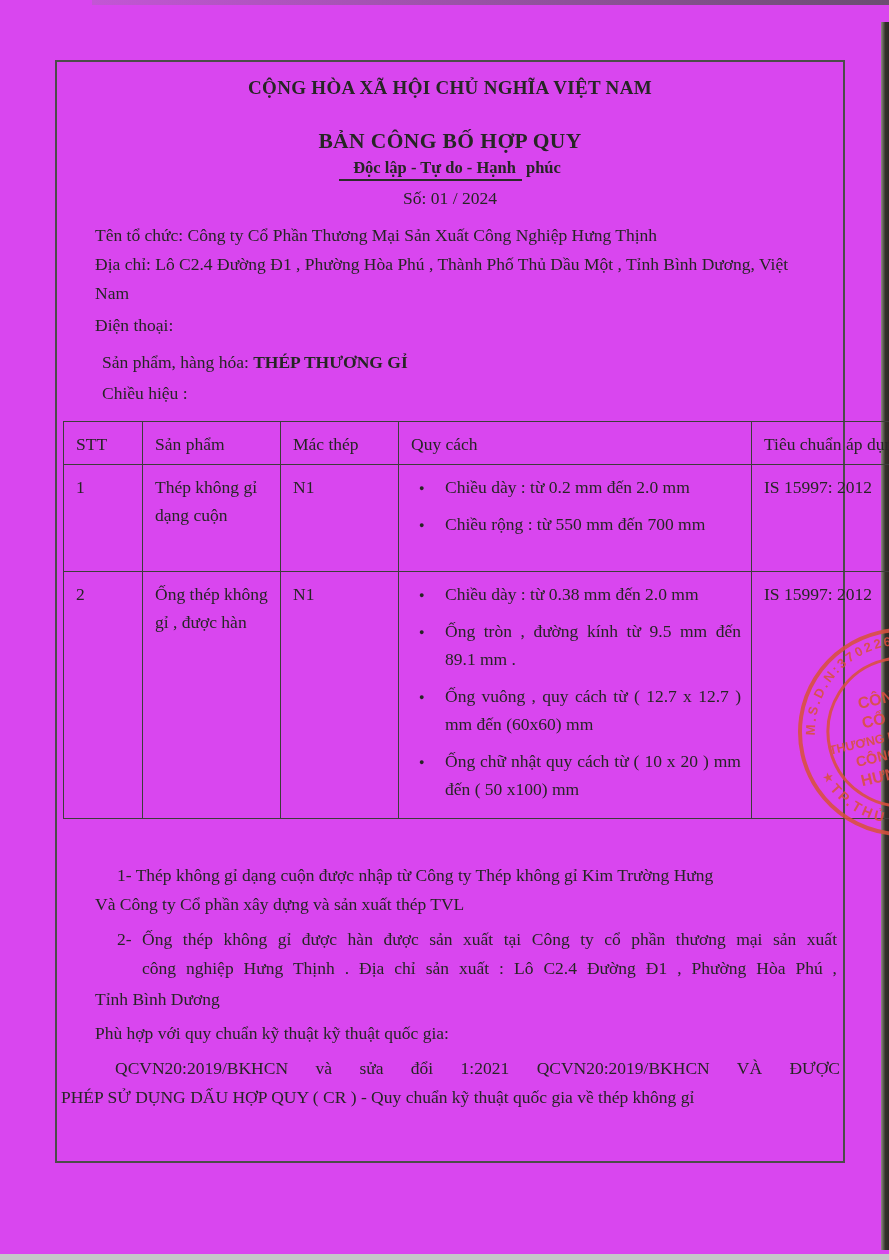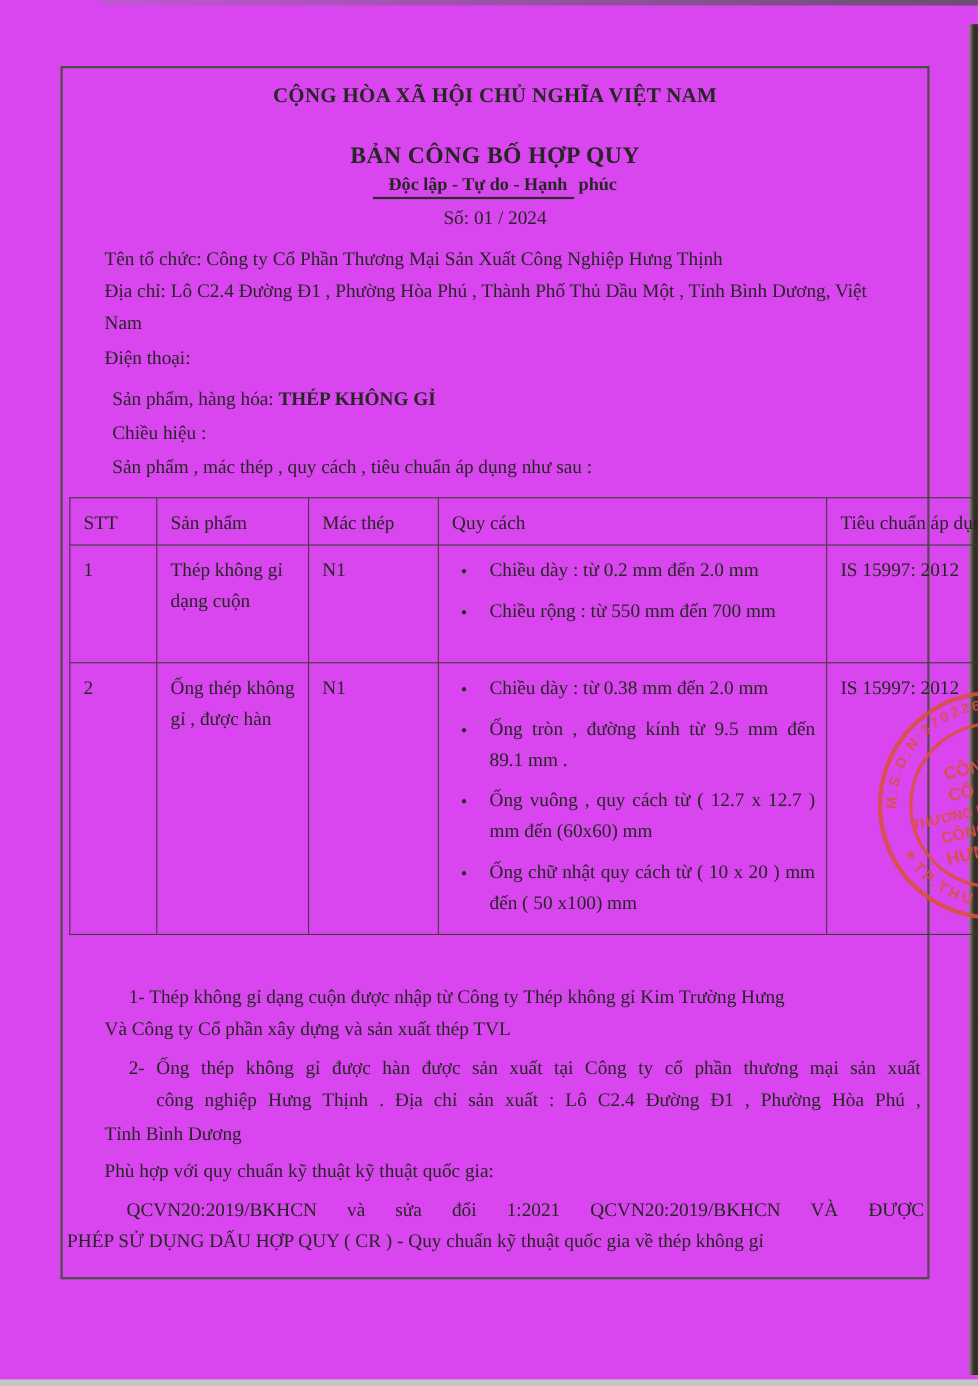--- a/index.html
+++ b/index.html
@@ -100,23 +100,22 @@
     <div class="center nat-motto">
       <span class="u">Độc lập - Tự do - Hạnh</span>
       <span>phúc</span>
     </div>
 
     <div class="center doc-no">Số: 01 / 2024</div>
 
     <p class="p-name">Tên tổ chức: Công ty Cổ Phần Thương Mại Sản Xuất Công Nghiệp Hưng Thịnh</p>
     <p class="p-addr">Địa chỉ: Lô C2.4 Đường Đ1 , Phường Hòa Phú , Thành Phố Thủ Dầu Một , Tỉnh Bình Dương, Việt Nam</p>
     <p class="p-phone">Điện thoại:</p>
-    <p class="p-prod"><span>Sản phẩm, hàng hóa: </span><b>THÉP KHÔNG GỈ</b></p>
+    <p class="p-prod"><span>Sản phẩm, hàng hóa: </span><b>THÉP THƯƠNG GỈ</b></p>
     <p class="p-brand">Chiều hiệu :</p>
-    <p class="p-intro">Sản phẩm , mác thép , quy cách , tiêu chuẩn áp dụng như sau :</p>
 
     <table class="spec">
       <thead>
         <tr>
           <th class="c-stt">STT</th>
           <th class="c-sp">Sản phẩm</th>
           <th class="c-mt">Mác thép</th>
           <th class="c-qc">Quy cách</th>
           <th class="c-tc">Tiêu chuẩn áp dụng</th>
         </tr>

